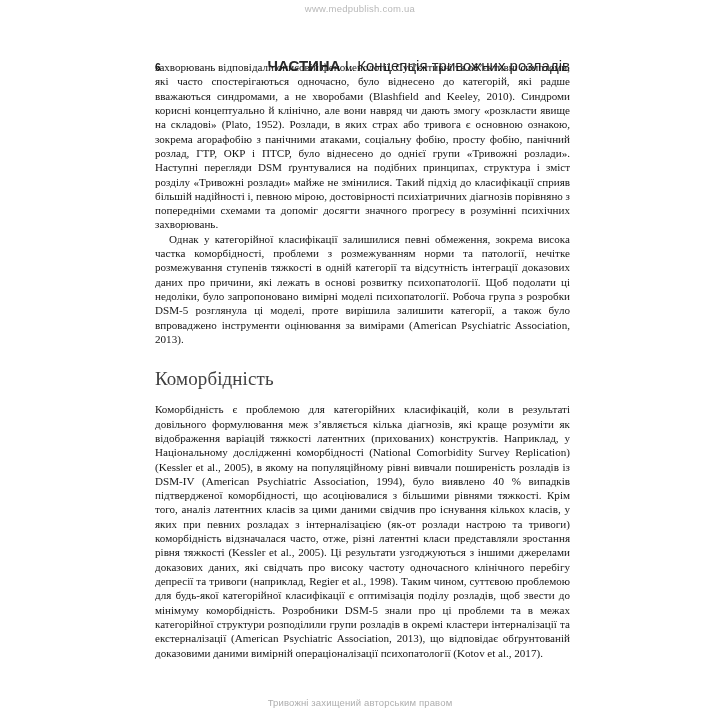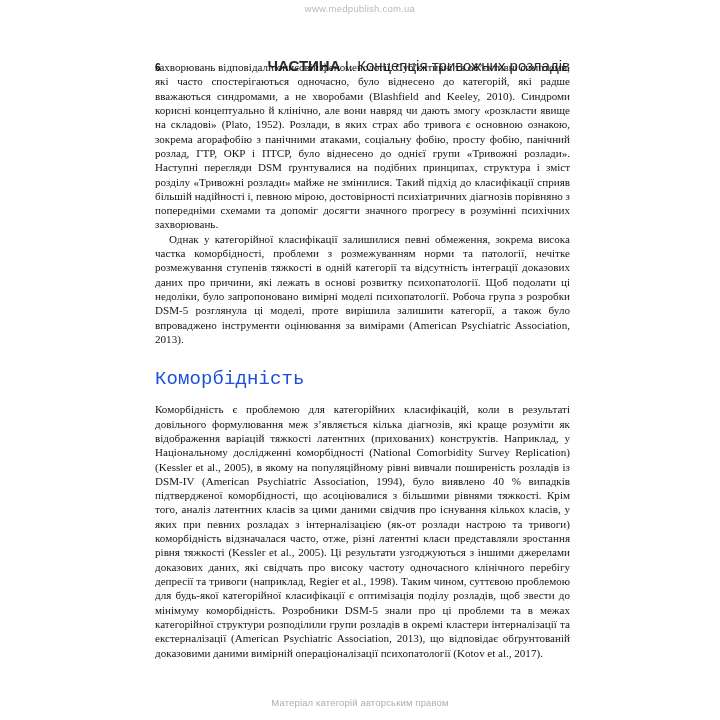--- a/index.html
+++ b/index.html
@@ -83,25 +83,25 @@
     word-spacing: -0.1px;
     color: #141414;
   }
   p.body-par.no-indent {
     text-indent: 0;
   }
 
   h2.section-heading {
     margin: 0;
     padding: 0;
-    font-family: Liberation Mono, monospace;
+    font-family: Liberation Serif, serif;
     font-weight: normal;
     font-size: 19px;
     line-height: 22px;
-    color: #1d4ed8;
+    color: #404040;
     letter-spacing: 0.1px;
   }
 
   .gap-before-heading { height: 22px; }
   .gap-after-heading  { height: 12px; }
 
   
   .footer {
     position: absolute;
     bottom: 12px;
@@ -136,15 +136,15 @@
     <div class="gap-before-heading"></div>
 
     <h2 class="section-heading">Коморбідність</h2>
 
     <div class="gap-after-heading"></div>
 
     <p class="body-par no-indent">Коморбідність є проблемою для категорійних класифікацій, коли в результаті довільного формулювання меж з’являється кілька діагнозів, які краще розуміти як відображення варіацій тяжкості латентних (прихованих) конструктів. Наприклад, у Національному дослідженні коморбідності (National Comorbidity Survey Replication) (Kessler et al., 2005), в якому на популяційному рівні вивчали поширеність розладів із DSM-IV (American Psychiatric Association, 1994), було виявлено 40 % випадків підтвердженої коморбідності, що асоціювалися з більшими рівнями тяжкості. Крім того, аналіз латентних класів за цими даними свідчив про існування кількох класів, у яких при певних розладах з інтерналізацією (як-от розлади настрою та тривоги) коморбідність відзначалася часто, отже, різні латентні класи представляли зростання рівня тяжкості (Kessler et al., 2005). Ці результати узгоджуються з іншими джерелами доказових даних, які свідчать про високу частоту одночасного клінічного перебігу депресії та тривоги (наприклад, Regier et al., 1998). Таким чином, суттєвою проблемою для будь-якої категорійної класифікації є оптимізація поділу розладів, щоб звести до мінімуму коморбідність. Розробники DSM-5 знали про ці проблеми та в межах категорійної структури розподілили групи розладів в окремі кластери інтерналізації та екстерналізації (American Psychiatric Association, 2013), що відповідає обґрунтованій доказовими даними вимірній операціоналізації психопатології (Kotov et al., 2017).</p>
 
   </div>
 
-  <div class="footer">Матеріал категорій авторським правом</div>
+  <div class="footer">Тривожні захищений авторським правом</div>
 
 </div>
 
 </body></html>

